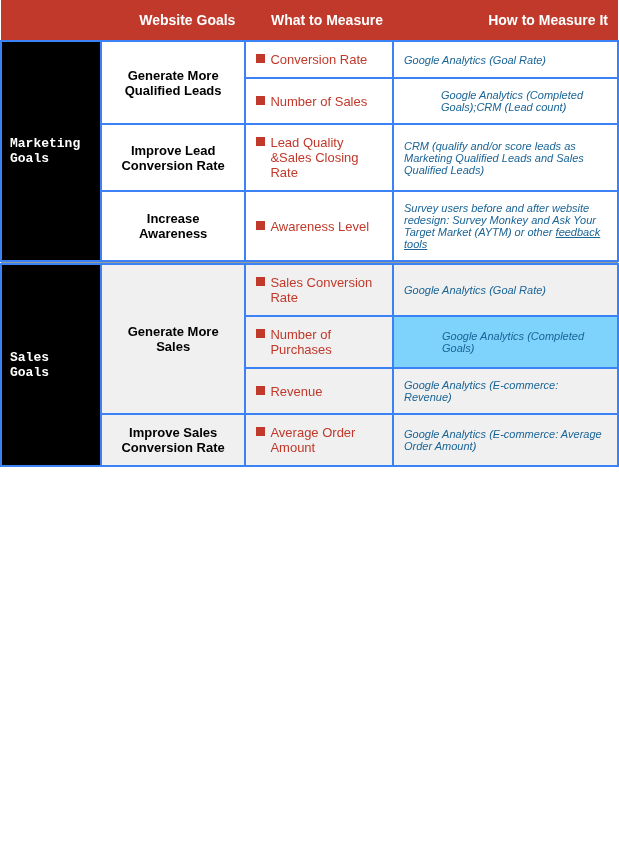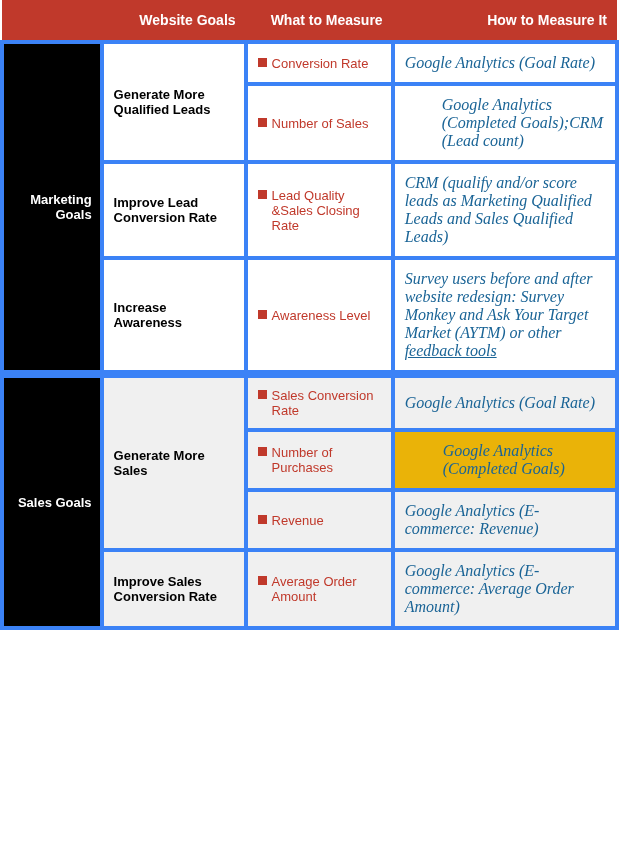--- a/index.html
+++ b/index.html
@@ -19,21 +19,21 @@
       background-color: #c0392b;
       color: #fff;
       font-weight: bold;
       font-size: 14px;
       padding: 12px 10px;
       text-align: right;
       vertical-align: middle;
     }
 
     td {
-      border: 4px solid #3b82f6;
+      border: 2px solid #3b82f6;
       padding: 10px;
       vertical-align: middle;
     }
 
     .col-goals {
       width: 100px;
     }
     .col-website-goals {
       width: 145px;
     }
@@ -42,29 +42,31 @@
     }
     .col-how {
       width: 226px;
     }
 
     .section-label {
       background-color: #000;
       color: #fff;
       font-weight: bold;
       font-size: 13px;
-      text-align: right;
+      text-align: left;
       vertical-align: middle;
       padding: 10px 8px;
+      font-family: Liberation Mono, monospace;
     }
 
     .website-goal-label {
       font-weight: bold;
       font-size: 13px;
       color: #000;
+      text-align: center;
     }
 
     .measure-cell {
       background-color: #fff;
       vertical-align: middle;
     }
 
     .measure-item {
       display: flex;
       align-items: flex-start;
@@ -83,23 +85,22 @@
     }
 
     .measure-text {
       color: #c0392b;
       font-weight: normal;
     }
 
     .how-cell {
       font-style: italic;
       color: #1a6496;
-      font-size: 16px;
-      vertical-align: middle;
-      font-family: Liberation Serif, serif;
+      font-size: 11px;
+      vertical-align: middle;
     }
 
     .how-cell a {
       color: #1a6496;
       text-decoration: underline;
     }
 
     
     .marketing-row td {
       background-color: #fff;
@@ -177,21 +178,21 @@
         </td>
         <td class="how-cell" style="background: rgb(240, 240, 240);">Google Analytics (Goal Rate)</td>
       </tr>
       <tr class="sales-row">
         <td class="measure-cell" style="background: rgb(240, 240, 240); margin-left: 21px;">
           <div class="measure-item">
             <span class="measure-square"></span>
             <span class="measure-text">Number of Purchases</span>
           </div>
         </td>
-        <td class="how-cell" style="background: #eab308; padding-left: 48px;">Google Analytics (Completed Goals)</td>
+        <td class="how-cell" style="background: #7dd3fc; padding-left: 48px;">Google Analytics (Completed Goals)</td>
       </tr>
       <tr class="sales-row">
         <td class="measure-cell" style="background: rgb(240, 240, 240); text-align: center;">
           <div class="measure-item">
             <span class="measure-square"></span>
             <span class="measure-text">Revenue</span>
           </div>
         </td>
         <td class="how-cell" style="background: rgb(240, 240, 240);">Google Analytics (E-commerce: Revenue)</td>
       </tr>

